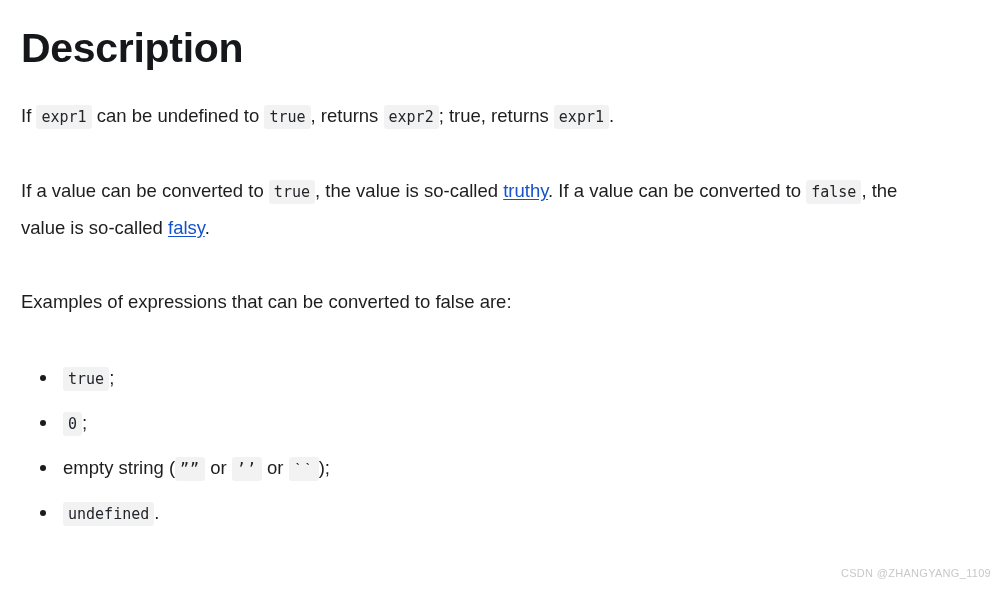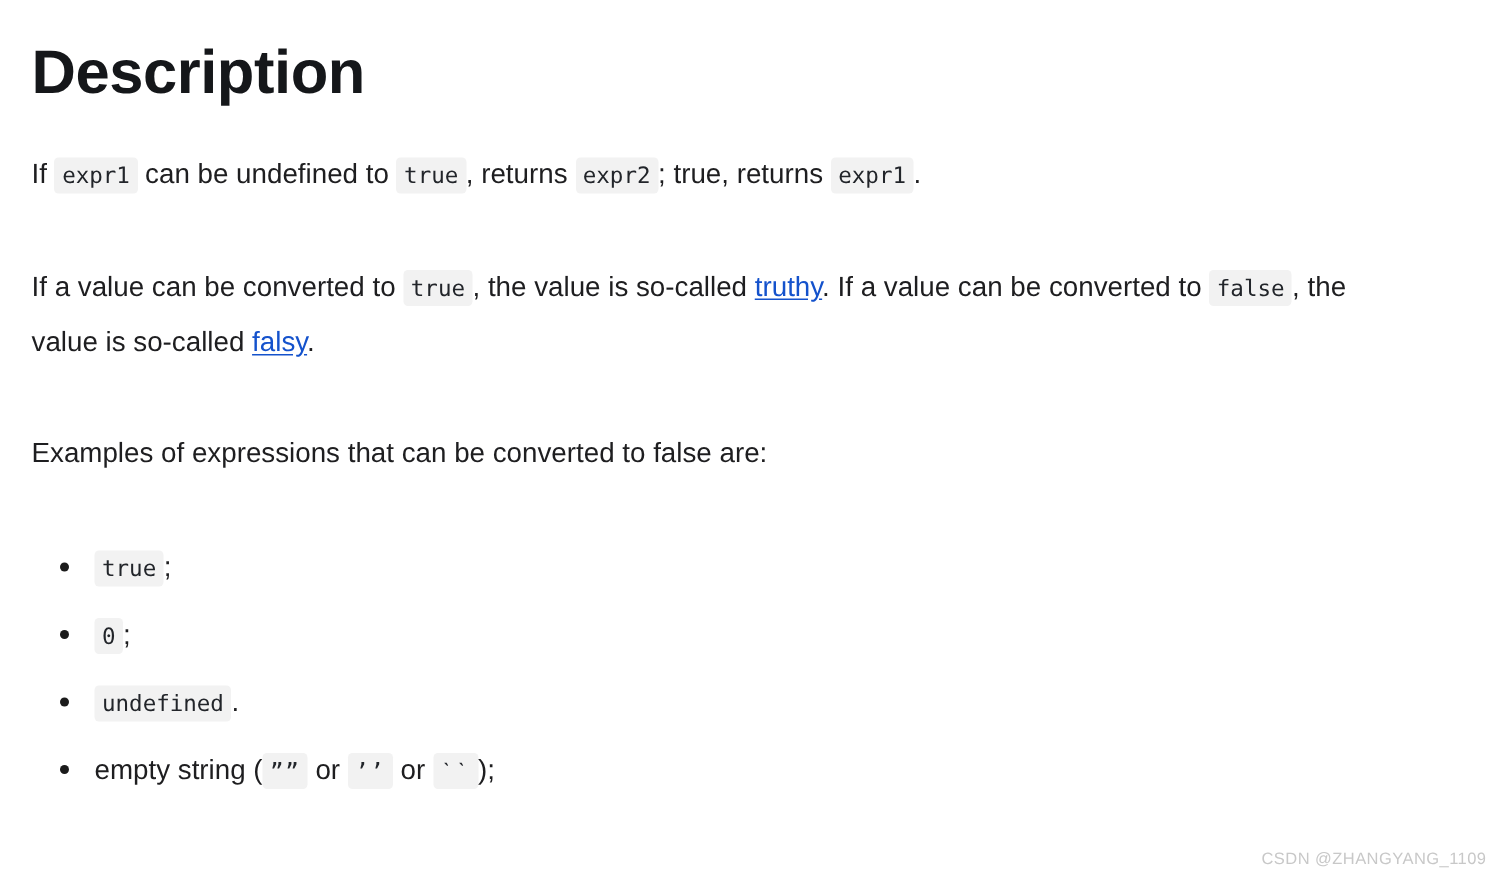--- a/index.html
+++ b/index.html
@@ -126,21 +126,21 @@
 
   <p class="para para-3">Examples of expressions that can be converted to false are:</p>
 
   <ul class="list">
 
     <li><span class="bullet"></span><code class="ic">true</code><span>;</span></li>
 
 
     <li><span class="bullet"></span><code class="ic">0</code><span>;</span></li>
 
+    <li><span class="bullet"></span><span>empty string (</span><code class="ic quote">””</code><span> or </span><code class="ic quote">’’</code><span> or </span><code class="ic quote">ˋˋ</code><span>);</span></li>
+
     <li><span class="bullet"></span><code class="ic">undefined</code><span>.</span></li>
-
-    <li><span class="bullet"></span><span>empty string (</span><code class="ic quote">””</code><span> or </span><code class="ic quote">’’</code><span> or </span><code class="ic quote">ˋˋ</code><span>);</span></li>
 
   </ul>
 
   <div class="watermark">CSDN @ZHANGYANG_1109</div>
 
 </div>
 
 </body></html>

